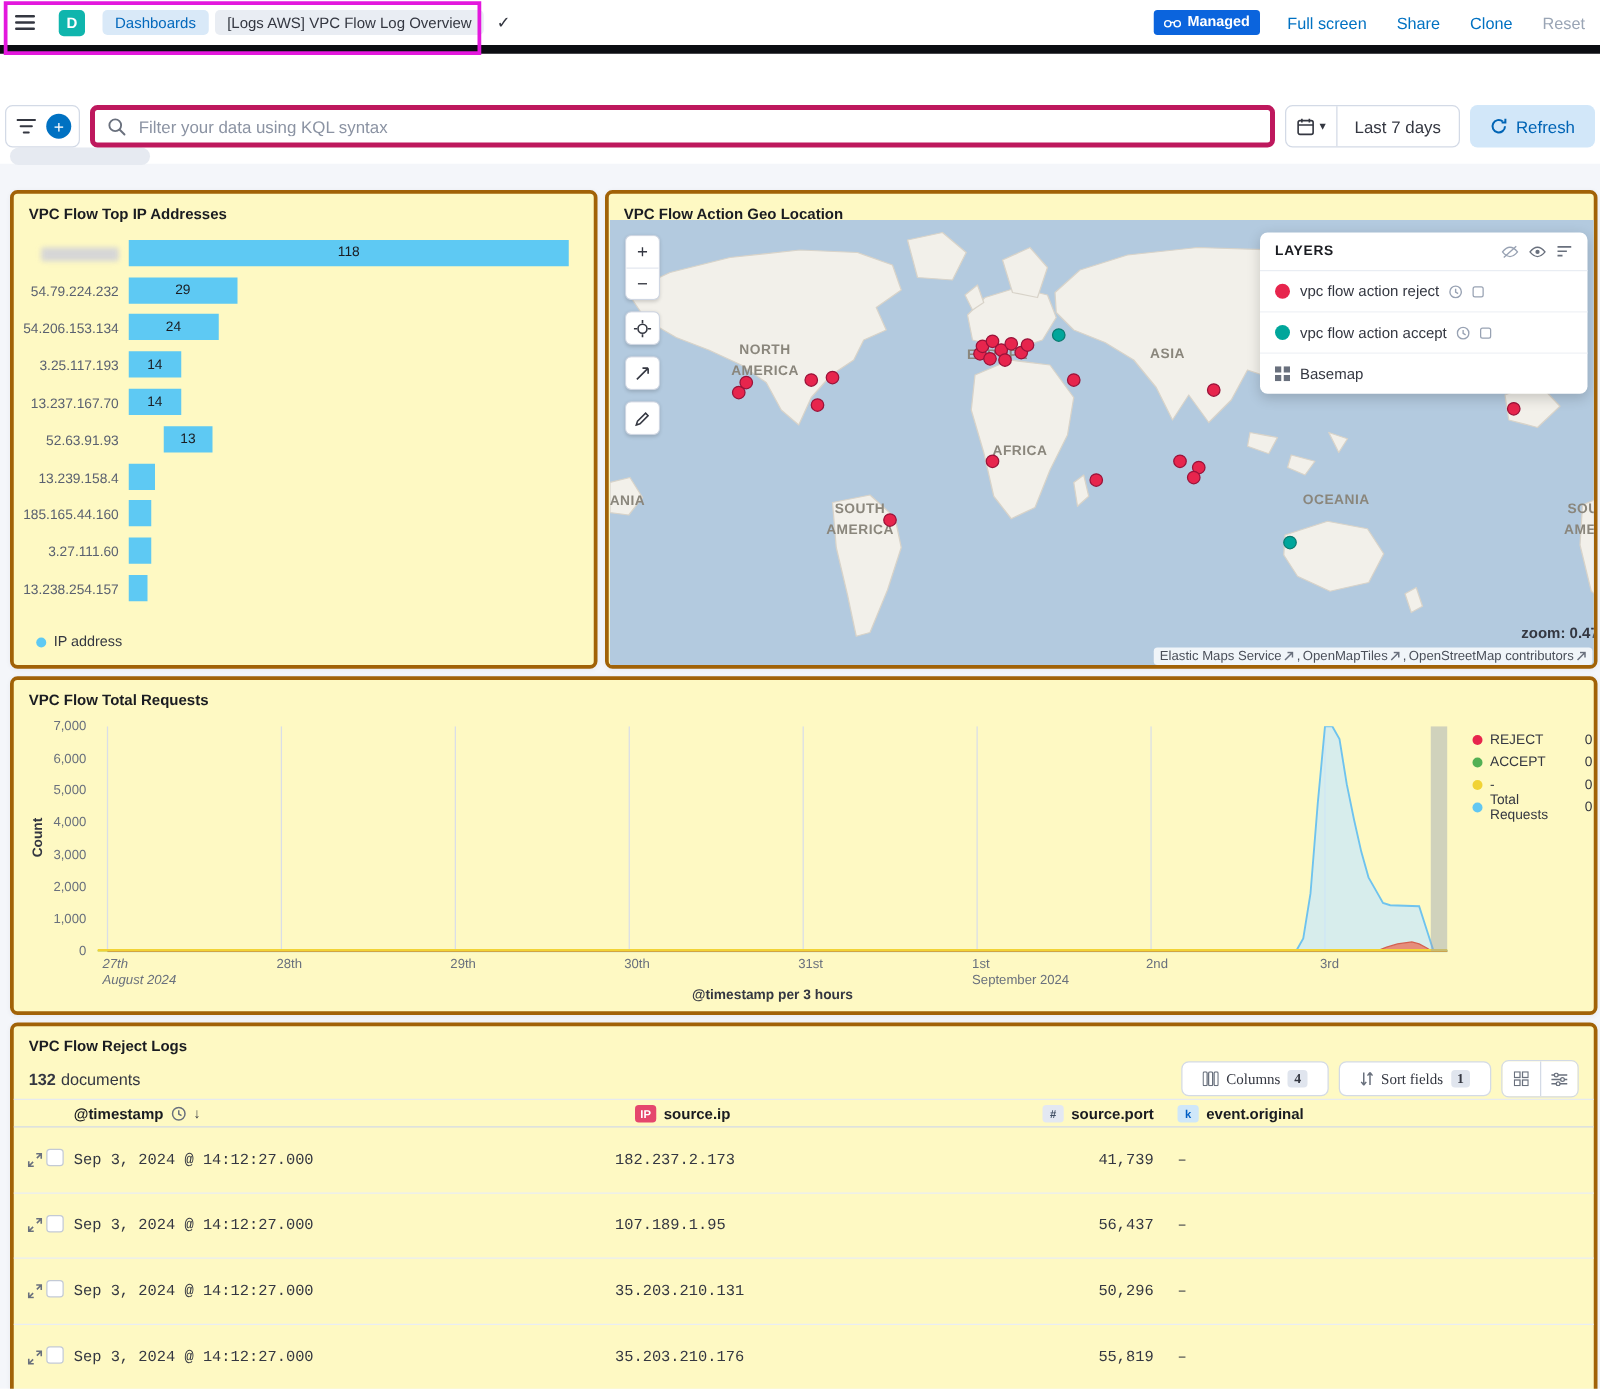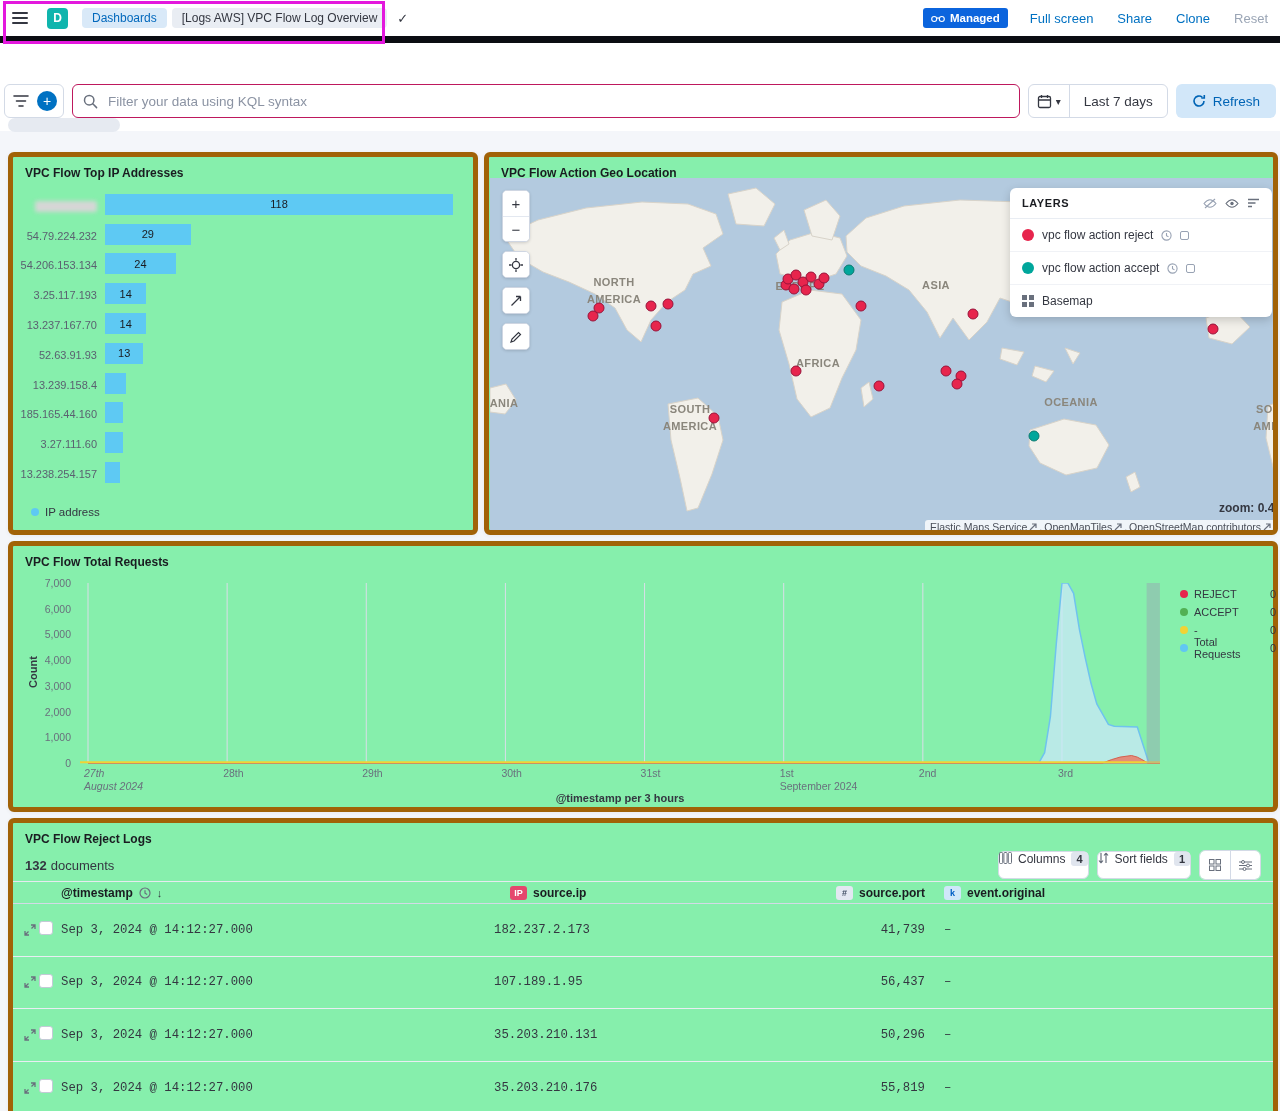--- a/index.html
+++ b/index.html
@@ -27,35 +27,35 @@
 .hdr-actions{display:flex;align-items:center;gap:24px}
 .hdr-action{font-size:13px;color:#0071c2;cursor:pointer;white-space:nowrap}
 .hdr-action.muted{color:#9aa5b5}
 
 
 .toolbar{position:absolute;top:84px;left:4px;width:1272px;height:34px;display:flex;align-items:center;gap:8px;z-index:5}
 .filter-group{display:flex;height:34px;border:1px solid #d3dae6;border-radius:6px;background:#fff;align-items:center}
 .icon-btn{width:32px;height:32px;border:none;background:transparent;display:flex;align-items:center;justify-content:center;cursor:pointer}
 .plus-btn{width:20px;height:20px;border-radius:50%;background:#0071c2;color:#fff;border:none;font-size:14px;line-height:1;
  display:flex;align-items:center;justify-content:center;margin-right:6px;cursor:pointer;padding:0}
-.kql-box{flex:1;height:34px;border:1px solid #be185d;border-radius:6px;background:#fff;display:flex;align-items:center;padding:0 10px;gap:8px}
+.kql-box{flex:1;height:34px;border:4px solid #be185d;border-radius:6px;background:#fff;display:flex;align-items:center;padding:0 10px;gap:8px}
 .kql-input{flex:1;border:none;outline:none;font-size:13.5px;color:#343741;font-family:inherit;background:transparent}
 .kql-input::placeholder{color:#8b93a3}
 .date-group{height:34px;border:1px solid #d3dae6;border-radius:6px;background:#fff;display:flex;align-items:center}
 .cal-btn{height:32px;padding:0 8px;border:none;border-right:1px solid #d3dae6;background:transparent;
  display:flex;align-items:center;gap:4px;cursor:pointer}
 .caret{font-size:10px;color:#343741}
 .time-range{padding:0 14px;font-size:13.5px;color:#343741;cursor:pointer;white-space:nowrap}
 .refresh-btn{height:34px;padding:0 16px;border:none;border-radius:6px;background:#d2e7f9;color:#0064b5;
  font-size:13.5px;font-weight:500;display:flex;align-items:center;gap:7px;cursor:pointer;font-family:inherit}
 .filter-pill-fragment{position:absolute;left:8px;top:118px;width:112px;height:14px;background:#e6eaf1;border-radius:7px;z-index:2}
 .content-bg{position:absolute;top:131px;left:0;width:1280px;height:980px;background:#f4f6fa;z-index:1}
 
 
-.panel{position:absolute;background:#86efac;border:5px solid #a16207;border-radius:6px;box-shadow:0 1px 4px rgba(52,55,65,.06);z-index:3}
+.panel{position:absolute;background:#fef9c3;border:3px solid #a16207;border-radius:6px;box-shadow:0 1px 4px rgba(52,55,65,.06);z-index:3}
 .panel-title{margin:0;padding:9px 12px 0;font-size:12px;font-weight:700;color:#1a1c21}
 
 
 .panel-ips{left:8px;top:152px;width:470px;height:383px}
 .ip-bars{position:absolute;top:34px;left:0;right:0}
 .bar-row{display:flex;align-items:center;height:29.8px}
 .bar-label{width:84px;text-align:right;font-size:11px;color:#5a6170;flex:none;white-space:nowrap}
 .redacted-blob{display:inline-block;width:62px;height:11px;border-radius:2px;background:#d6d6d6;filter:blur(2px);vertical-align:middle}
 .bar-track{flex:1;margin:0 14px 0 8px;position:relative;height:24px}
 .bar-fill{position:relative;height:21px;background:#5ec9f3}
@@ -106,22 +106,22 @@
 .legend-name{font-size:11px;color:#343741}
 .legend-val{margin-left:auto;font-size:11px;color:#343741}
 
 
 .panel-logs{left:8px;top:818px;width:1270px;height:300px}
 .logs-meta{position:absolute;top:26px;left:0;width:100%;height:32px;display:flex;align-items:center;padding:0 12px}
 .doc-count{font-size:13px;color:#343741}
 .doc-count b{font-weight:700}
 .count-word{margin-left:4px}
 .logs-controls{margin-left:auto;display:flex;align-items:center;gap:8px}
-.tbl-btn{height:28px;display:flex;align-items:flex-start;gap:6px;padding:0 0;background:#fff;border:1px solid #d3dae6;
- border-radius:6px;font-size:12px;color:#343741;cursor:pointer;font-family:Liberation Sans, sans-serif}
+.tbl-btn{height:28px;display:flex;align-items:center;gap:6px;padding:0 16px;background:#fff;border:1px solid #d3dae6;
+ border-radius:6px;font-size:12px;color:#343741;cursor:pointer;font-family:Liberation Serif, serif}
 .cnt-badge{background:#e0e5ee;border-radius:3px;padding:1px 5px;font-size:11px;font-weight:600}
 .icon-pair{display:flex;border:1px solid #d3dae6;border-radius:6px;overflow:hidden}
 .icon-pair button{width:30px;height:28px;background:#fff;border:none;display:flex;align-items:center;justify-content:center;cursor:pointer}
 .icon-pair button + button{border-left:1px solid #d3dae6}
 .logs-header{position:absolute;top:58px;left:0;width:100%;height:23px;border-top:1px solid #e6eaf0;border-bottom:1px solid #d3dae6;
  display:grid;grid-template-columns:18px 22px 433px 350px 81px 1fr;align-items:center;padding-left:8px;
  font-size:12px;font-weight:700;color:#1a1c21}
 .hcell{display:flex;align-items:center;gap:6px}
 .hcell.c-port{justify-content:flex-end}
 .logs-header .c-ip{padding-left:16px}
@@ -250,21 +250,21 @@
           <div class="bar-label">13.237.167.70</div>
           <div class="bar-track">
             <div class="bar-fill" style="width: 11.6667%; background: rgb(94, 201, 243);">
               <span class="bar-value">14</span>
             </div>
           </div>
         </div>
         <div class="bar-row">
           <div class="bar-label">52.63.91.93</div>
           <div class="bar-track">
-            <div class="bar-fill" style="width: 10.8333%; background: rgb(94, 201, 243);">
+            <div class="bar-fill" style="width: 10.8333%; background: rgb(94, 201, 243); margin-left: 28px;">
               <span class="bar-value">13</span>
             </div>
           </div>
         </div>
         <div class="bar-row">
           <div class="bar-label">13.239.158.4</div>
           <div class="bar-track">
             <div class="bar-fill" style="width: 5.83333%; background: rgb(94, 201, 243);"></div>
           </div>
         </div>

